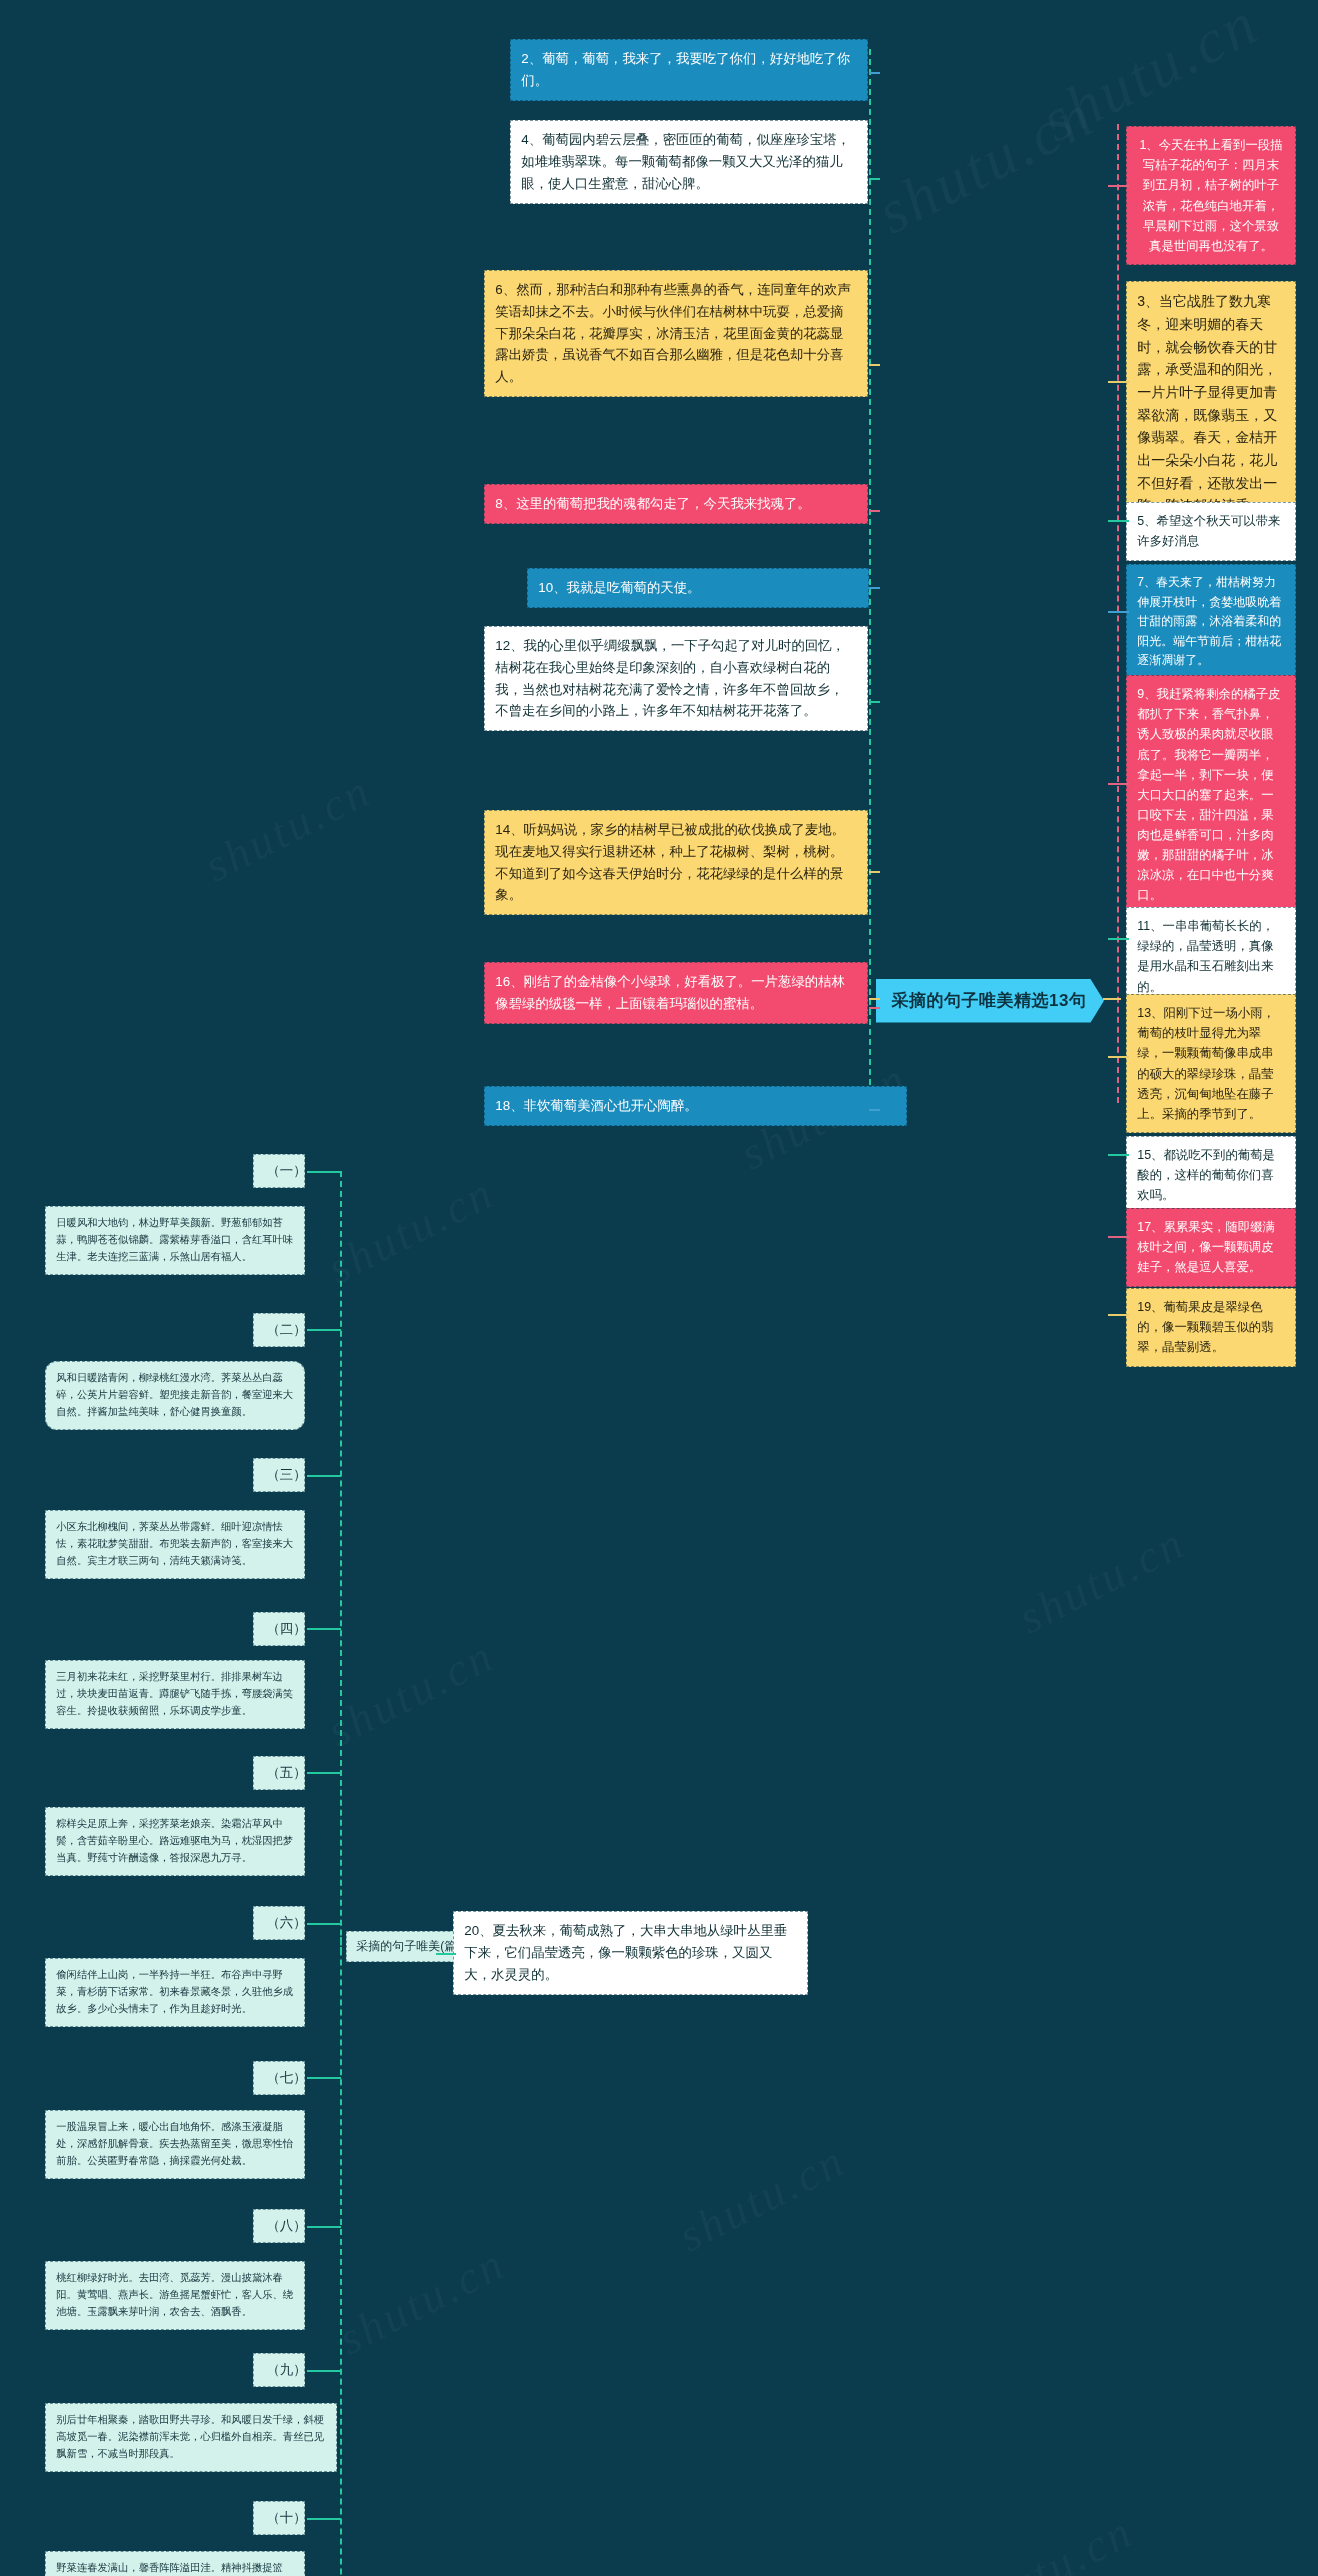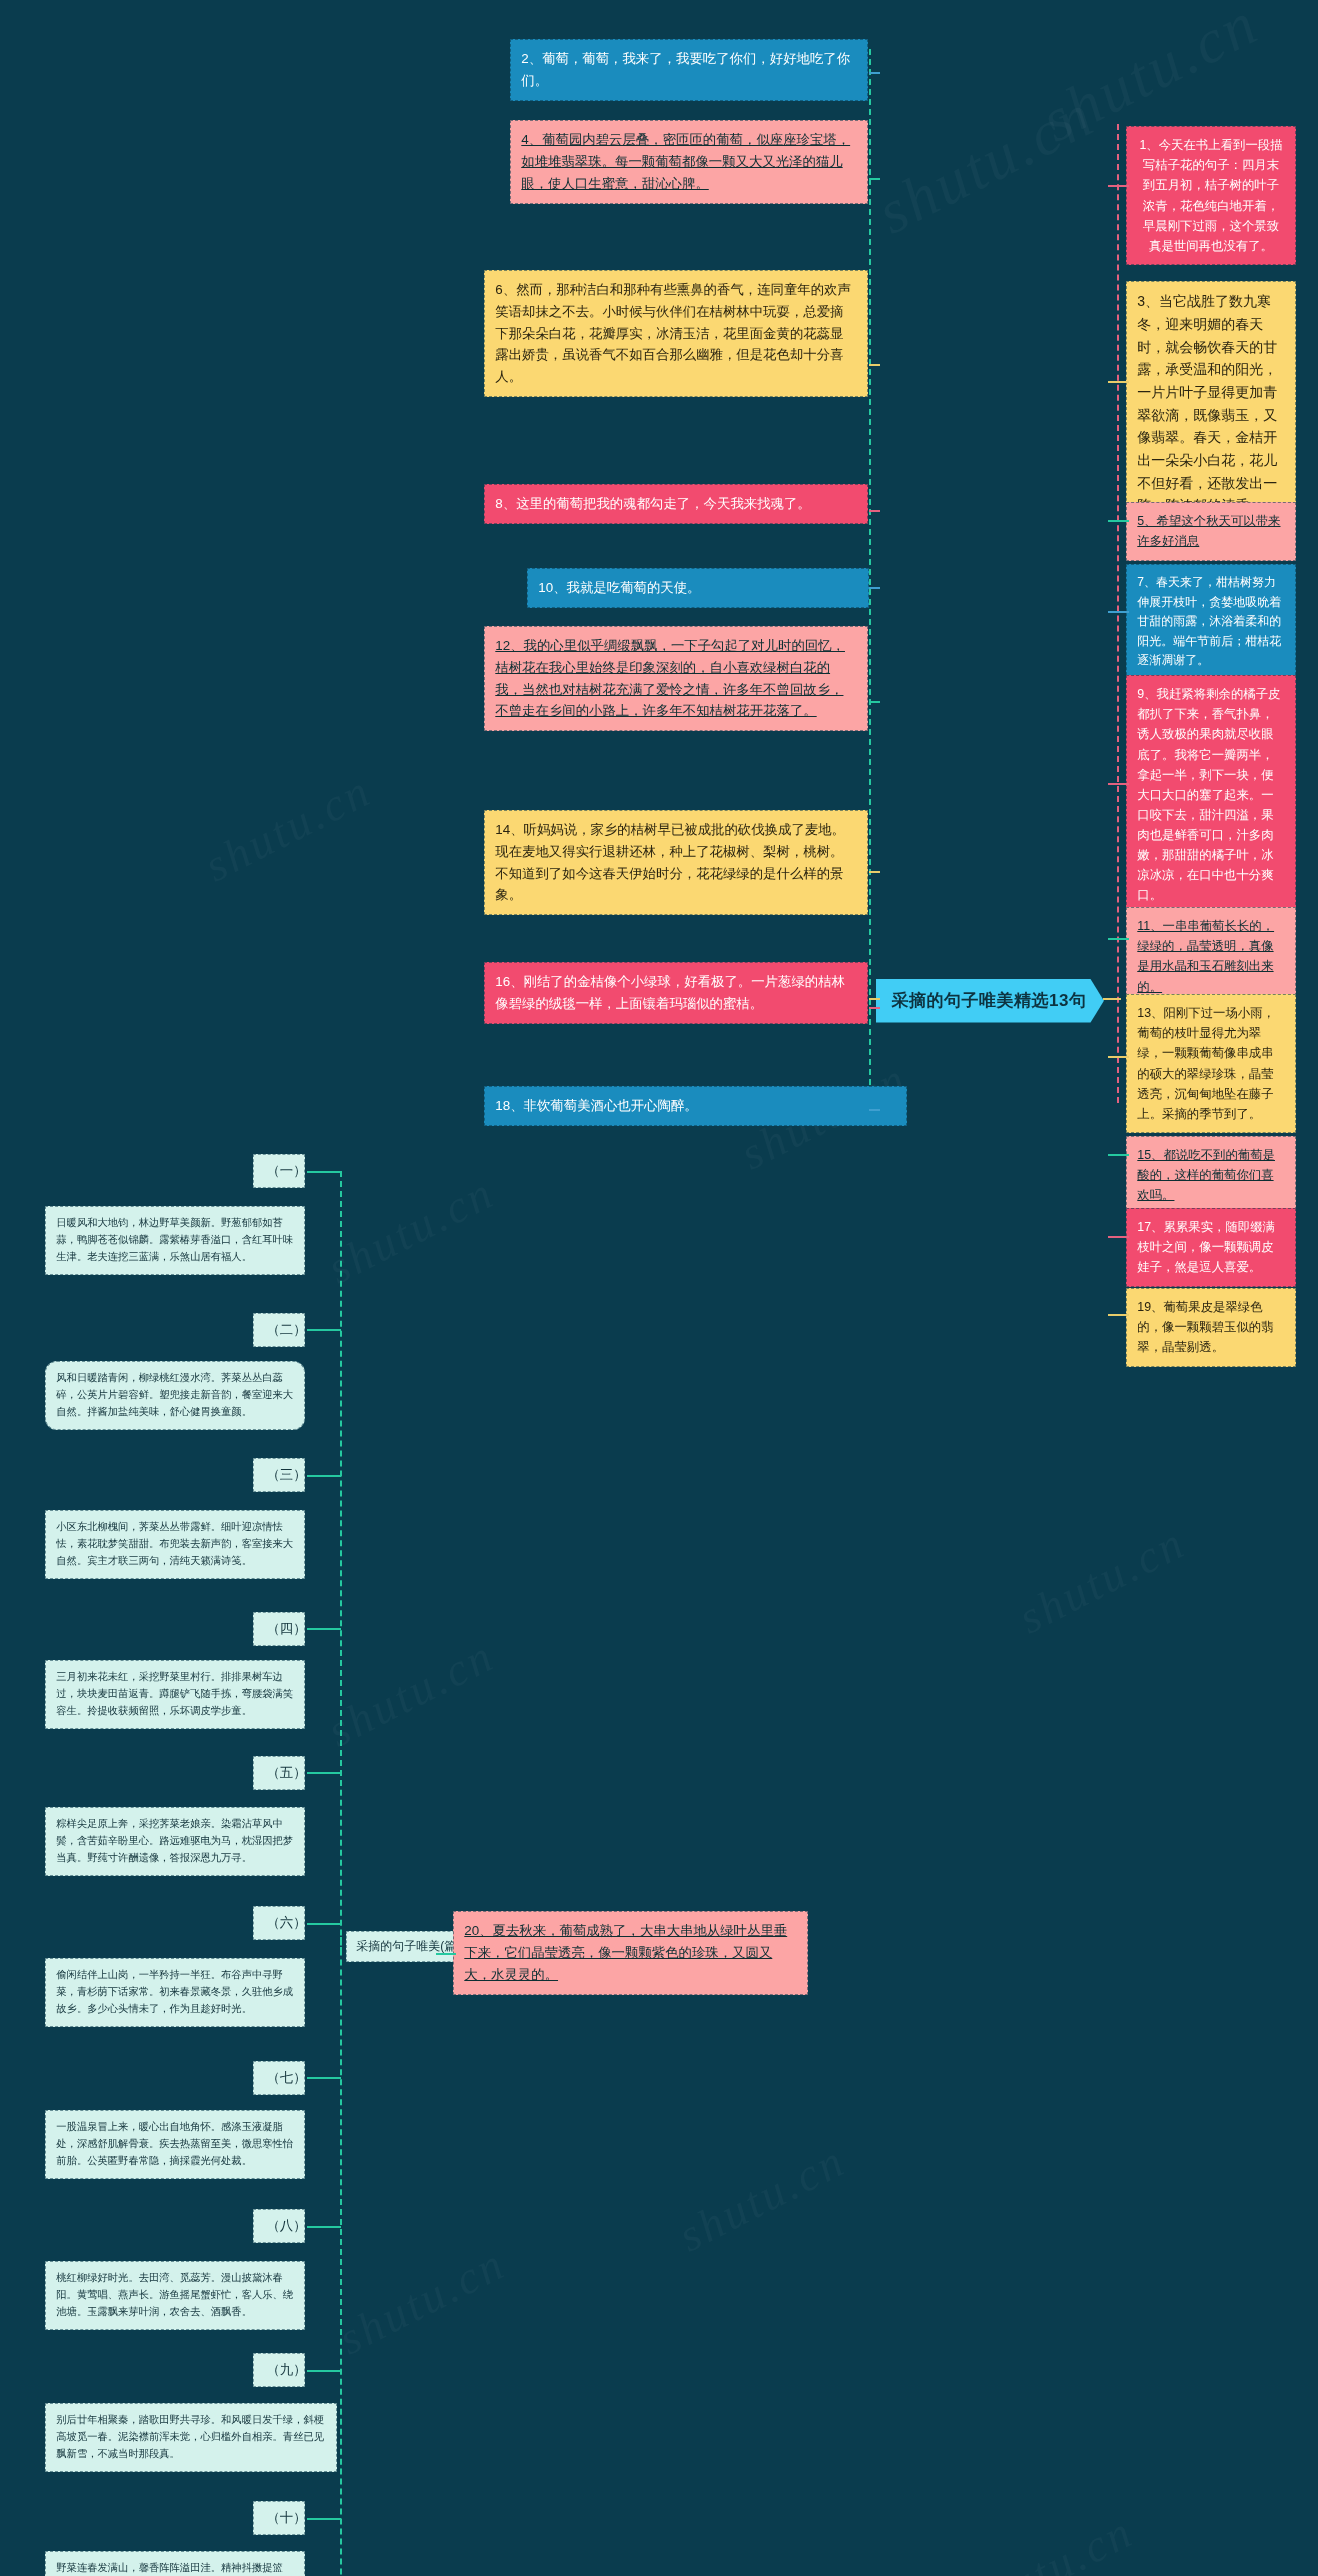--- a/index.html
+++ b/index.html
@@ -23,21 +23,21 @@
   
   .node{
     position:absolute;box-sizing:border-box;
     padding:9.3px 11.3px;line-height:1.62;
     outline:1.5px dashed rgba(10,60,78,.55);outline-offset:-1.5px;
   }
   .node .txt{display:block;}
 
   
   .c-blue  {background:#1a8cbe;color:#ffffff;}
-  .c-green {background:#fca5a5;color:#0e2f33;text-decoration:underline;}
+  .c-green {background:#ffffff;color:#0e2f33;}
   .c-yellow{background:#fbd872;color:#2a2410;}
   .c-pink  {background:#f24b6f;color:#ffffff;}
   .c-mint  {background:#d4f2ec;color:#13343c;}
 
   
   .center-node{
     position:absolute;background:#41cdf5;color:#0d3340;
     font-size:17px;font-weight:700;letter-spacing:0.5px;
     padding:10.3px 17.5px 10.3px 15.5px;white-space:nowrap;
     clip-path:polygon(0 0,calc(100% - 13.4px) 0,100% 50%,calc(100% - 13.4px) 100%,0 100%);

